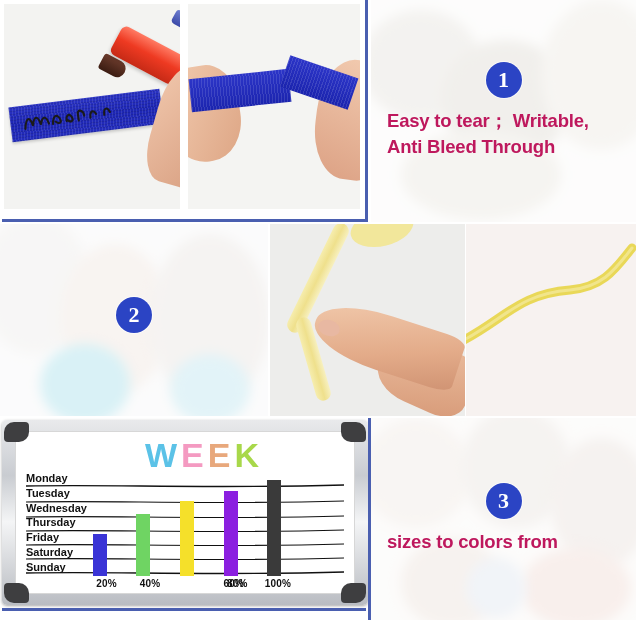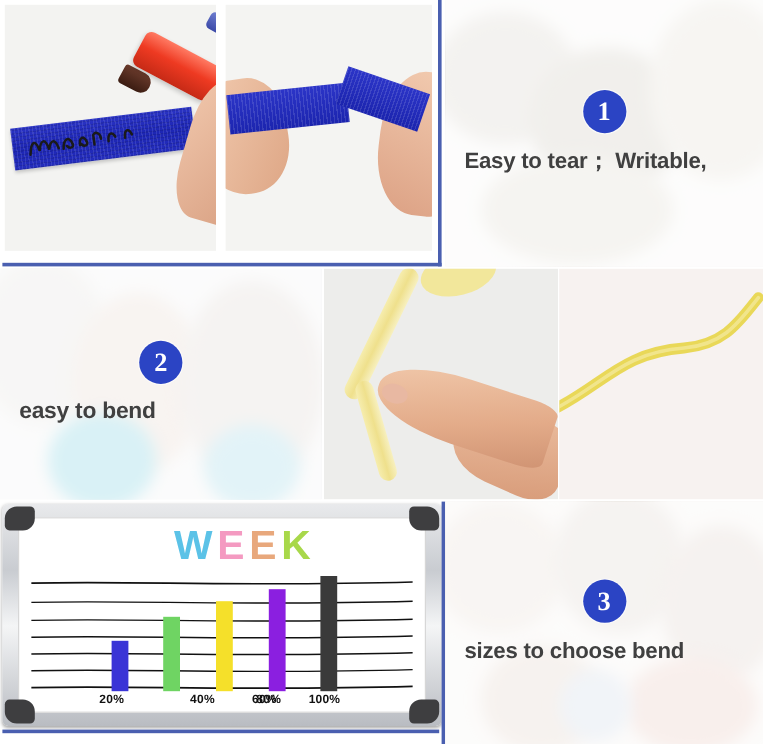--- a/index.html
+++ b/index.html
@@ -75,21 +75,21 @@
   .num-circle {
     width:36px; height:36px; border-radius:50%;
     background:#2b44c4; color:#ffffff;
     display:flex; align-items:center; justify-content:center;
     font-size:22px; font-weight:bold; line-height:1;
     align-self:center; margin-bottom:10px;
     font-family:"Liberation Serif", serif;
     box-shadow:0 0 0 1px rgba(255,255,255,0.6);
   }
   .panel-line {
-    color:#404040; font-size:19px; font-weight:bold;
+    color:#be185d; font-size:19px; font-weight:bold;
     line-height:1.38; letter-spacing:-0.2px; white-space:nowrap;
   }
   .p1 .panel-line { font-size:18.5px; }
   .p3 .panel-line { font-size:18.5px; }
 
   
   
   .tape-strip {
     position:absolute; left:6px; top:94px; width:152px; height:35px;
     background:linear-gradient(180deg,#2a33c4 0%,#1d26b4 50%,#242dbd 100%);
@@ -226,21 +226,21 @@
   }
   .grid-lines { position:absolute; left:6px; top:0; right:6px; height:104px; }
   .bars-area { position:absolute; left:58px; top:0; width:218px; height:104px; }
   .bar {
     position:absolute; bottom:0; width:14px;
   }
   .x-labels {
     position:absolute; left:58px; top:106px; width:218px;
     font-size:10px; font-weight:bold; color:#111; letter-spacing:0.2px;
   }
-  .x-label { position:absolute; text-align:left; width:34px; }
+  .x-label { position:absolute; text-align:right; width:34px; }
 
   
   .bgphoto { position:absolute; inset:0; }
   .blob { position:absolute; border-radius:50%; filter:blur(6px); }
 </style>
 </head>
 <body>
 
 <div class="page">
 
@@ -275,38 +275,38 @@
       <div class="bgphoto">
         <div class="blob" style="left:-10px; top:10px; width:120px; height:110px; background:#d8d4cc;"></div>
         <div class="blob" style="left:70px; top:40px; width:130px; height:120px; background:#cfcabf;"></div>
         <div class="blob" style="left:170px; top:0px; width:120px; height:150px; background:#e3ded4;"></div>
         <div class="blob" style="left:30px; top:130px; width:160px; height:90px; background:#dedacf;"></div>
       </div>
       <div class="panel-overlay"></div>
       <div class="panel-inner">
         <div class="num-circle">1</div>
         <div class="panel-line">Easy to tear；  Writable,</div>
+        <div class="panel-line">Anti Bleed Through</div>
       </div>
     </div>
   </div>
 
   <div class="row2">
 
     <div class="panel-text-2 p2">
       <div class="bgphoto">
         <div class="blob" style="left:-20px; top:-10px; width:110px; height:140px; background:#e4e2df;"></div>
         <div class="blob" style="left:60px; top:20px; width:110px; height:150px; background:#e7d9cf;"></div>
         <div class="blob" style="left:150px; top:10px; width:120px; height:170px; background:#ded7d2;"></div>
         <div class="blob" style="left:40px; top:120px; width:90px; height:80px; background:#7fd0e0;"></div>
         <div class="blob" style="left:170px; top:130px; width:80px; height:70px; background:#9fd8e6;"></div>
       </div>
       <div class="panel-overlay"></div>
       <div class="panel-inner">
         <div class="num-circle">2</div>
-        <div class="panel-line">easy to bend</div>
       </div>
     </div>
 
     <div class="photo-bend-finger">
       <div class="y-blob"></div>
       <div class="y-tape-1"></div>
       <div class="y-tape-2"></div>
       <div class="knuckle"></div>
       <div class="finger-point"></div>
       <div class="nail"></div>
@@ -337,32 +337,41 @@
               <path d="M0 14 C90 12, 180 17, 328 13" stroke="#111" stroke-width="1.4" fill="none"></path>
               <path d="M0 30 C90 28, 180 33, 328 29" stroke="#111" stroke-width="1.2" fill="none"></path>
               <path d="M0 45 C90 43, 180 48, 328 44" stroke="#111" stroke-width="1.2" fill="none"></path>
               <path d="M0 59 C90 57, 180 62, 328 58" stroke="#111" stroke-width="1.2" fill="none"></path>
               <path d="M0 73 C90 71, 180 76, 328 72" stroke="#111" stroke-width="1.2" fill="none"></path>
               <path d="M0 87 C90 85, 180 90, 328 86" stroke="#111" stroke-width="1.2" fill="none"></path>
               <path d="M0 101 C90 99, 180 104, 328 100" stroke="#111" stroke-width="1.4" fill="none"></path>
             </svg>
           </div>
 
+          <div class="day-labels">
+            <div class="day-row">Monday</div>
+            <div class="day-row">Tuesday</div>
+            <div class="day-row">Wednesday</div>
+            <div class="day-row">Thursday</div>
+            <div class="day-row">Friday</div>
+            <div class="day-row">Saturday</div>
+            <div class="day-row">Sunday</div>
+          </div>
 
           <div class="bars-area">
             <div class="bar" style="height: 41.6px; left: 14.8px; background: rgb(58, 52, 214);"></div>
             <div class="bar" style="height: 62.4px; left: 58.4px; background: rgb(111, 212, 99);"></div>
             <div class="bar" style="height: 74.88px; left: 102px; background: rgb(245, 224, 42);"></div>
             <div class="bar" style="height: 85.28px; left: 145.6px; background: rgb(139, 31, 224);"></div>
             <div class="bar" style="height: 95.68px; left: 189.2px; background: rgb(58, 58, 58);"></div>
           </div>
 
           <div class="x-labels">
             <div class="x-label" style="left: 4.8px;">20%</div>
-            <div class="x-label" style="left: 48.4px; margin-left: 32px;">40%</div>
+            <div class="x-label" style="left: 48.4px;">40%</div>
             <div class="x-label" style="left: 92px; margin-left: 40px;">60%</div>
             <div class="x-label" style="left: 135.6px;">80%</div>
             <div class="x-label" style="left: 179.2px;">100%</div>
           </div>
         </div>
       </div>
 
       <div class="wb-corner tl"></div>
       <div class="wb-corner tr"></div>
       <div class="wb-corner bl"></div>
@@ -377,17 +386,17 @@
         <div class="blob" style="left:-10px; top:0px;  width:110px; height:110px; background:#e8ded6;"></div>
         <div class="blob" style="left:90px;  top:-10px;width:110px; height:120px; background:#ded6cf;"></div>
         <div class="blob" style="left:180px; top:20px; width:100px; height:130px; background:#ded2cb;"></div>
         <div class="blob" style="left:30px;  top:120px;width:100px; height:90px;  background:#e2d3c8;"></div>
         <div class="blob" style="left:150px; top:130px;width:110px; height:80px;  background:#e8c9bf;"></div>
         <div class="blob" style="left:95px;  top:140px;width:60px;  height:60px;  background:#cfd9e6;"></div>
       </div>
       <div class="panel-overlay"></div>
       <div class="panel-inner">
         <div class="num-circle">3</div>
-        <div class="panel-line">sizes to choose bend</div>
+        <div class="panel-line">sizes to colors from</div>
       </div>
     </div>
   </div>
 </div>
 
 </body></html>

